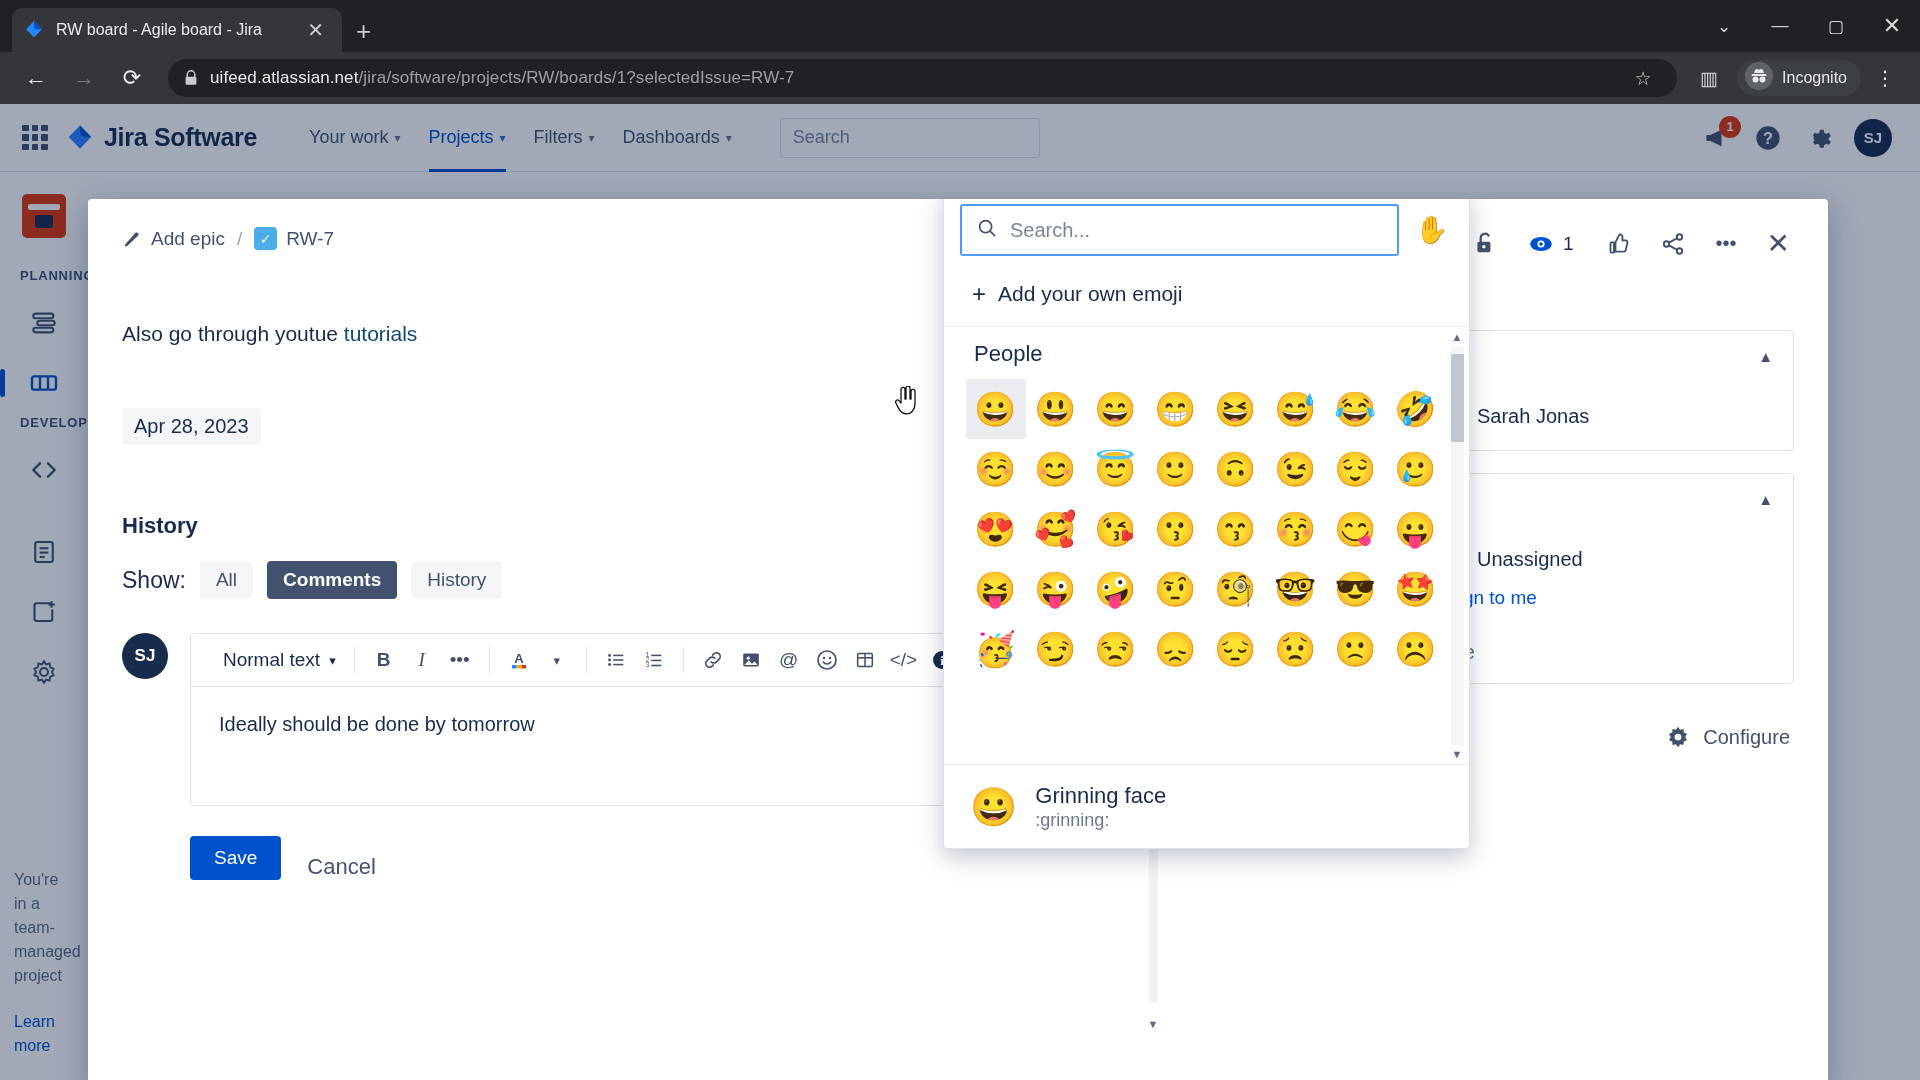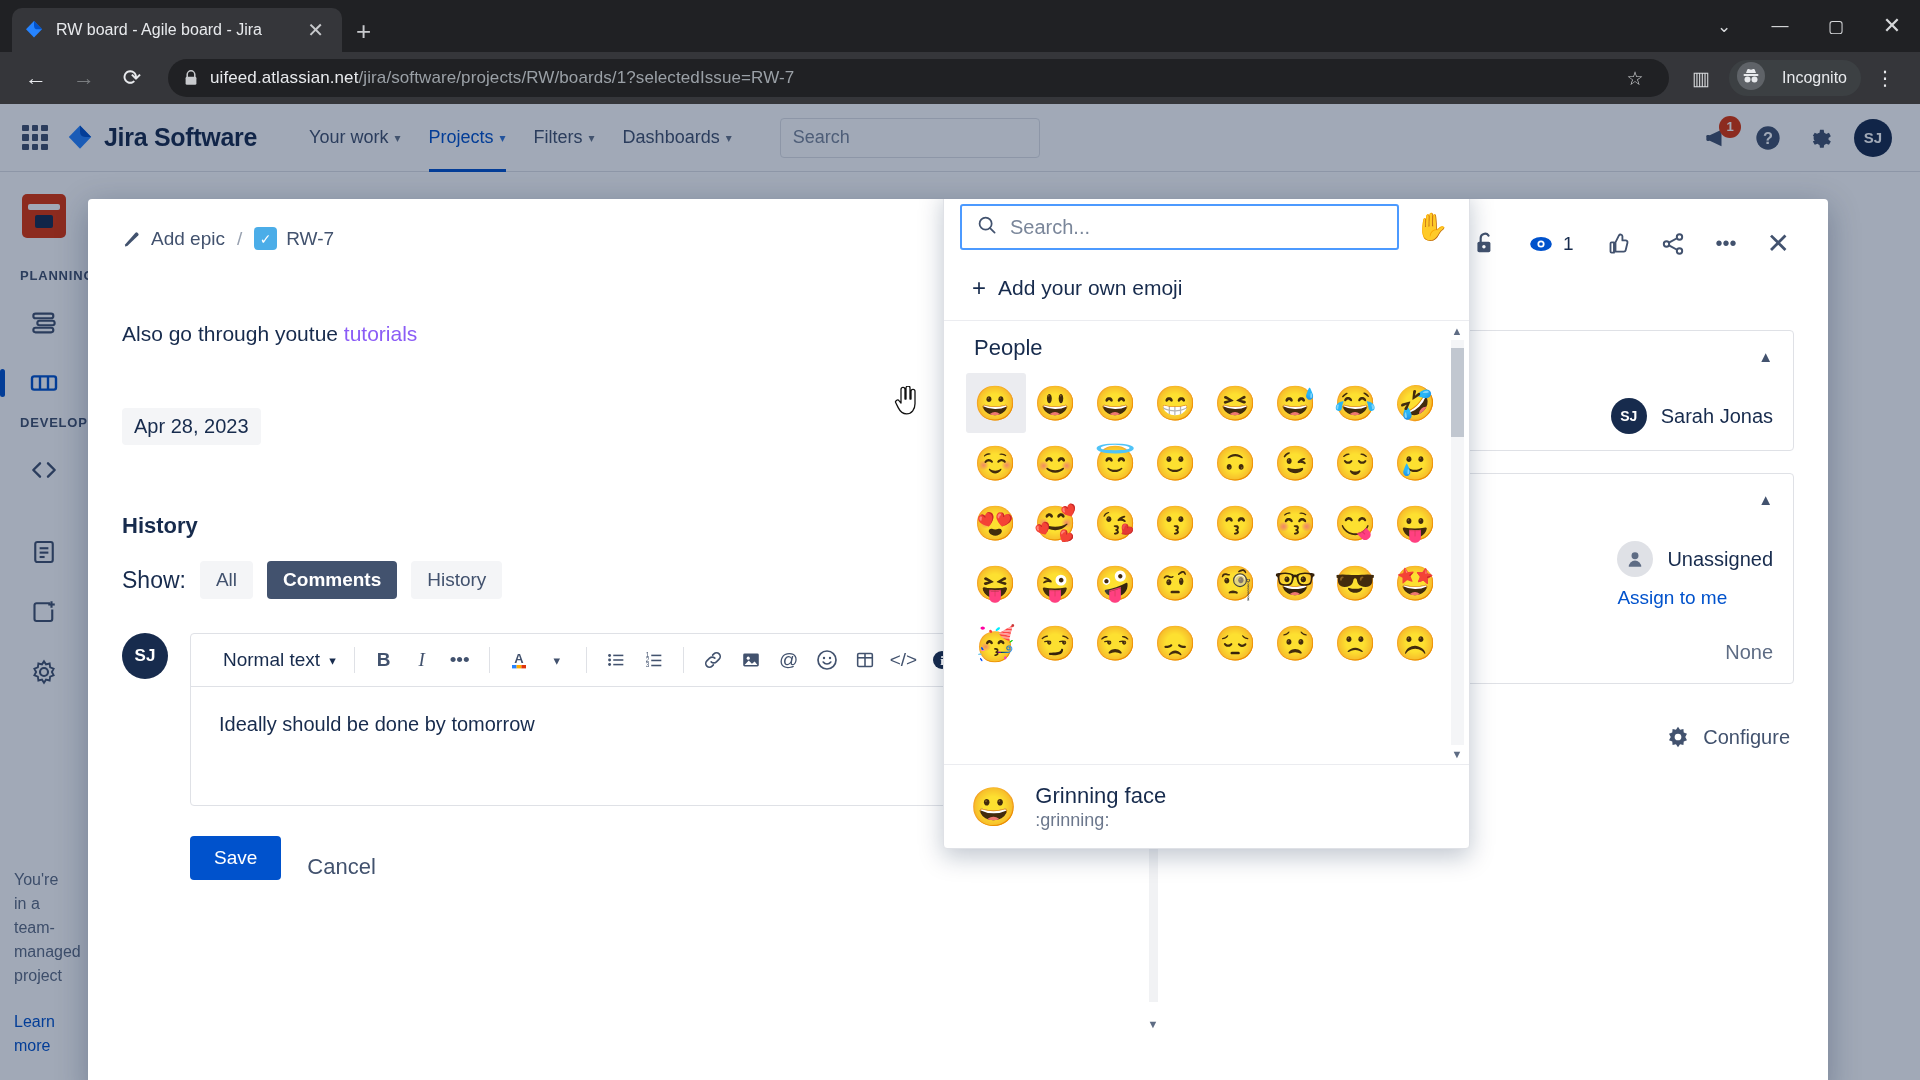--- a/index.html
+++ b/index.html
@@ -55,21 +55,21 @@
   }
   .url-lock { color: #c8cacd; font-size: 14px; display: flex; align-items: center; }
   .url-text { font-size: 17px; color: #9aa0a6; white-space: nowrap; letter-spacing: .1px; }
   .url-text b { color: #e8eaed; font-weight: 400; }
   .url-right { display: flex; align-items: center; gap: 4px; margin-left: auto; }
   .icon-btn {
     width: 36px; height: 36px; display: flex; align-items: center; justify-content: center;
     color: #d6d8da; cursor: pointer; font-size: 19px;
   }
   .incognito-pill {
-    display: flex; align-items: center; gap: 17px; background: #3c4043; border-radius: 18px;
+    display: flex; align-items: center; gap: 9px; background: #3c4043; border-radius: 18px;
     height: 36px; padding: 0 14px 0 8px; margin-left: 6px; cursor: pointer;
   }
   .incognito-pill .label { color: #e8eaed; font-size: 16px; }
   .kebab { color: #e8eaed; font-size: 20px; padding: 0 10px; cursor: pointer; letter-spacing:1px;}
 
   
   .page {
     position: absolute; top: 104px; left: 0; width: 1920px; height: 976px;
     background: #fff; overflow: hidden;
   }
@@ -164,21 +164,21 @@
     width: 23px; height: 23px; border-radius: 4px; background: #4bade8; display: flex;
     align-items: center; justify-content: center; color: #fff; font-size: 14px;
   }
   .head-actions { margin-left: auto; display: flex; align-items: center; gap: 30px; padding-right: 4px; }
   .ha { display: flex; align-items: center; gap: 9px; color: #42526e; cursor: pointer; font-size: 20px; }
   .watch-count { font-size: 19px; color: #172b4d; }
 
   .modal-body { flex: 1; display: flex; overflow: hidden; padding: 0 34px 0 34px; }
   .col-main { width: 1040px; padding-top: 22px; position: relative; padding-right: 30px; }
   .desc-text { font-size: 21px; color: #172b4d; margin-top: 40px; }
-  .desc-text a { color: #8b5cf6; text-decoration: none; }
+  .desc-text a { color: #0c4a6e; text-decoration: none; }
   .date-pill {
     display: inline-block; margin-top: 62px; background: #f4f5f7; border-radius: 4px;
     padding: 7px 12px; font-size: 20px; color: #172b4d;
   }
   .activity-title { font-size: 22px; color: #172b4d; font-weight: 600; margin-top: 68px; }
   .show-row { display: flex; align-items: center; gap: 14px; margin-top: 22px; }
   .show-label { font-size: 23px; color: #172b4d; }
   .seg {
     font-size: 19px; color: #42526e; background: #f4f5f7; border-radius: 4px;
     padding: 8px 16px; cursor: pointer;
@@ -226,21 +226,21 @@
     display: flex; align-items: center; gap: 12px; font-size: 21px; color: #172b4d; cursor: pointer;
   }
   .panel {
     border: 1px solid #dfe1e6; border-radius: 4px; margin-bottom: 22px; background: #fff;
   }
   .panel-head {
     display: flex; align-items: center; justify-content: space-between; padding: 14px 20px;
     font-size: 20px; color: #172b4d; font-weight: 600; cursor: pointer;
   }
   .panel-head .chev { color: #42526e; font-size: 15px; }
-  .field-row { display: flex; align-items: flex-start; padding: 16px 20px; justify-content: space-between; }
+  .field-row { display: flex; align-items: flex-start; padding: 16px 20px; }
   .field-label { width: 230px; font-size: 19px; color: #5e6c84; padding-top: 4px; flex: 0 0 230px; }
   .field-value { font-size: 20px; color: #172b4d; display: flex; flex-direction: column; gap: 10px; }
   .user-chip { display: flex; align-items: center; gap: 14px; }
   .avatar-sm {
     width: 36px; height: 36px; border-radius: 50%; background: #172b4d; color: #fff;
     display: flex; align-items: center; justify-content: center; font-size: 14px; font-weight: 600;
     flex: 0 0 36px;
   }
   .avatar-sm.unassigned { background: #dfe1e6; color: #5e6c84; }
   .assign-link { color: #0052cc; font-size: 19px; cursor: pointer; }
@@ -254,21 +254,21 @@
 
   
   .emoji-picker {
     position: absolute; left: 855px; top: -10px; width: 527px; height: 660px;
     background: #fff; border: 1px solid #dfe1e6; border-radius: 4px;
     box-shadow: 0 8px 24px rgba(9,30,66,.25); display: flex; flex-direction: column;
     z-index: 60; overflow: hidden;
   }
   .ep-top { display: flex; align-items: center; padding: 14px 16px 10px 16px; gap: 12px; }
   .ep-search {
-    flex: 1; height: 46px; border: 2px solid #4c9aff; border-radius: 3px; display: flex;
+    flex: 1; height: 52px; border: 2px solid #4c9aff; border-radius: 3px; display: flex;
     align-items: center; gap: 12px; padding: 8px 14px;
   }
   .ep-search input {
     border: none; outline: none; font-size: 20px; color: #172b4d; font-family: inherit;
     flex: 1; background: transparent;
   }
   .ep-search input::placeholder { color: #7a869a; }
   .ep-cat-tab { font-size: 27px; cursor: pointer; line-height: 1; padding: 0 4px; }
   .ep-add {
     display: flex; align-items: center; gap: 12px; padding: 14px 24px 18px 28px;

